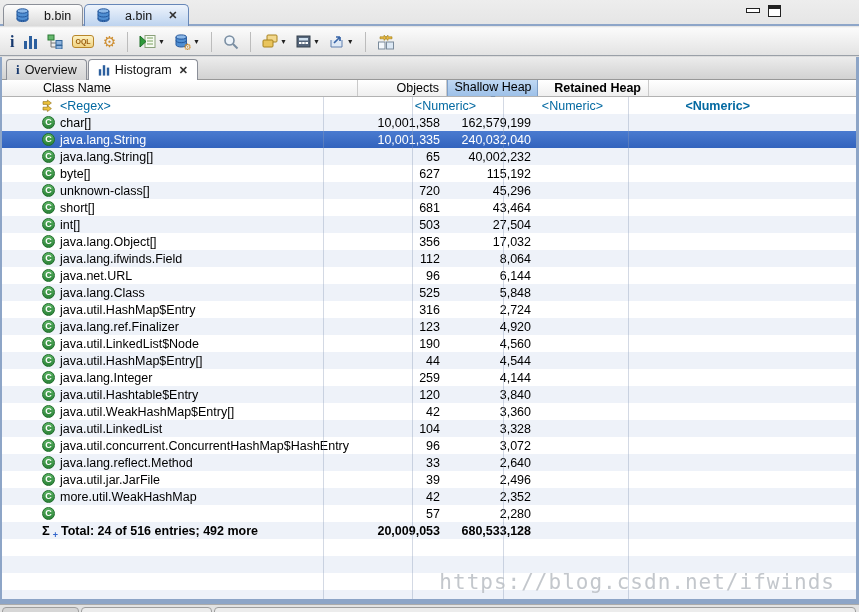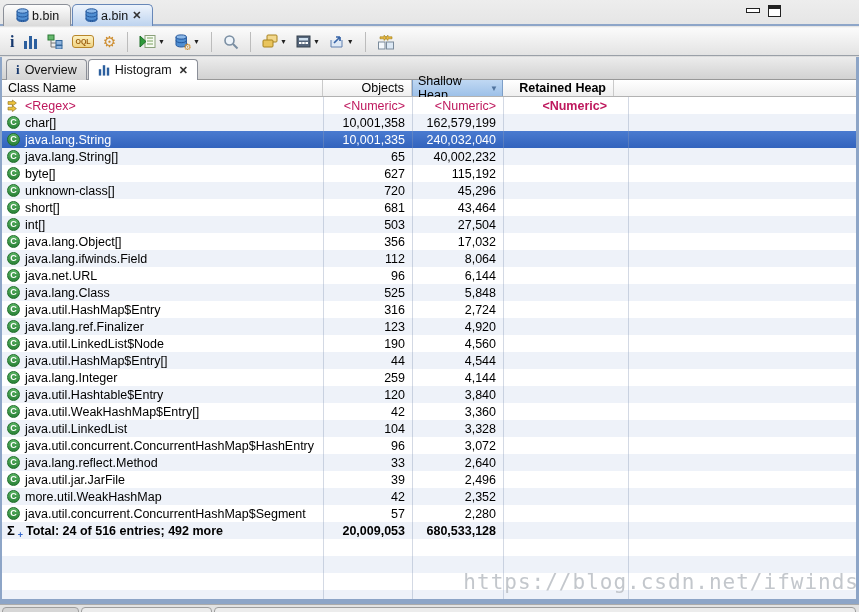--- a/index.html
+++ b/index.html
@@ -4,21 +4,21 @@
 <style>
   * { margin:0; padding:0; box-sizing:border-box; }
   html,body { width:859px; height:612px; overflow:hidden;
     font-family:"Liberation Sans", sans-serif; background:#e4e4e4; position:relative; }
 
   
   .topchrome { position:absolute; left:0; top:0; width:859px; height:57px;
     background:linear-gradient(#ededed,#dcdcdc); }
   .etabbar { position:relative; height:26px; display:flex; align-items:flex-end; padding-left:3px; }
   .etabline { position:absolute; left:0; top:24px; width:859px; height:2px; background:#8ea6c9; }
-  .etab { position:relative; z-index:2; height:22px; display:flex; align-items:center; gap:2px;
+  .etab { position:relative; z-index:2; height:22px; display:flex; align-items:center; gap:14px;
     padding:0 11px; font-size:12.5px; color:#111; border:1px solid #8b8f98; border-bottom:none;
     border-radius:5px 5px 0 0; background:linear-gradient(#fdfdfd,#dadada); margin-right:1px; }
   .etab.active { background:linear-gradient(#eef4fc,#bdd3ef); border-color:#6787b8; }
   .closex { font-size:11px; font-weight:bold; color:#333; line-height:1; padding-left:2px; }
   .winbtns { position:absolute; right:78px; top:5px; display:flex; gap:8px; align-items:flex-start; }
   .minbtn { width:14px; height:5px; border:1px solid #222; background:#fff; margin-top:3px; }
   .maxbtn { width:13px; height:12px; border:1px solid #222; background:#fff; }
   .maxbtn .bar { height:3px; background:#222; }
 
   .toolbar { position:absolute; left:0; top:27px; width:859px; height:29px;
@@ -48,38 +48,38 @@
     background:linear-gradient(#ffffff,#efefef); border-bottom:1px solid #b2b2b2; flex:0 0 auto; }
   .hcell { height:100%; display:flex; align-items:center; border-right:1px solid #cacaca; }
   .gridbody { position:relative; flex:1 1 auto; overflow:hidden;
     background:repeating-linear-gradient(to bottom,#ffffff 0 17px,#eef2f9 17px 34px); }
   .vline { position:absolute; top:0; bottom:0; width:1px; background:rgba(140,156,184,0.38); z-index:6; pointer-events:none; }
 
   .row { height:17px; display:flex; font-size:12.5px; color:#000; position:relative; }
   .row.stripe { background:#eef2f9; }
   .row.selected { background:linear-gradient(#4a7bd0,#3263bd); color:#fff; }
   .cell { height:100%; display:flex; align-items:center; overflow:hidden; white-space:nowrap; }
-  .c1 { width:321px; padding-left:5px; gap:5px; }
+  .c1 { width:321px; padding-left:5px; gap:5px;margin-left:35px; }
   .c2 { width:89px; }
   .c3 { width:91px; }
   .c4 { width:111px;font-weight:bold; }
   .c5 { flex:1; }
   .num { justify-content:flex-end; padding-right:7px; }
   .hdr-c3 { background:linear-gradient(#c0d8f3,#9dc0e8); border-left:1px solid #7e9fc8; border-right:1px solid #7e9fc8;
-    justify-content:space-between; padding:0 4px 0 5px; }
+    justify-content:space-between; padding:0 4px 0 5px;flex-direction:column; }
   .sortarrow { font-size:8px; color:#51749e; }
-  .filter-row { color:#be185d; background:#fff; }
+  .filter-row { color:#0369a1; background:#fff;gap:36px; }
   .total-row { font-weight:bold; background:#eef2f9; }
   .cicon { width:13px; height:13px; min-width:13px; border-radius:50%;
     background:linear-gradient(#5ab262,#2b8338); border:1px solid #1f6e2b; color:#fff;
     font-size:9px; font-weight:bold; display:flex; align-items:center; justify-content:center; line-height:1; }
   .sigma { position:relative; font-weight:bold; font-size:13px; width:14px; display:inline-block; }
   .sigma .plus { position:absolute; right:-2px; bottom:-2px; font-size:9px; color:#3366cc; font-weight:bold; }
 
-  .watermark { position:absolute; right:0; top:570px; z-index:40;
+  .watermark { position:absolute; right:24px; top:570px; z-index:40;
     font-family:"DejaVu Sans Mono", monospace; font-size:21px; letter-spacing:1px;
     color:rgba(188,193,199,0.9); pointer-events:none; }
 
   
   .statusbar { position:absolute; left:0; top:604px; width:859px; height:8px;
     background:#e2e2e2; border-top:1px solid #ababab; overflow:hidden; }
   .seg { position:absolute; top:2px; height:14px; border:1px solid #9e9e9e; border-radius:4px; background:#ececec; }
   .seg1 { left:2px; width:77px; background:#d6d6d6; }
   .seg2 { left:81px; width:131px; }
   .seg3 { left:214px; width:642px; }
@@ -477,21 +477,20 @@
       <span class="txt">more.util.WeakHashMap</span>
     </div>
     <div class="cell c2 num">42</div>
     <div class="cell c3 num">2,352</div>
     <div class="cell c4 num"></div>
     <div class="cell c5"></div>
   </div>
         <div class="row">
     <div class="cell c1">
       <span class="cicon">C</span>
-      <span class="txt">java.util.concurrent.ConcurrentHashMap$Segment</span>
     </div>
     <div class="cell c2 num">57</div>
     <div class="cell c3 num">2,280</div>
     <div class="cell c4 num"></div>
     <div class="cell c5"></div>
   </div>
       </div>
 
     <div class="row total-row">
       <div class="cell c1">

